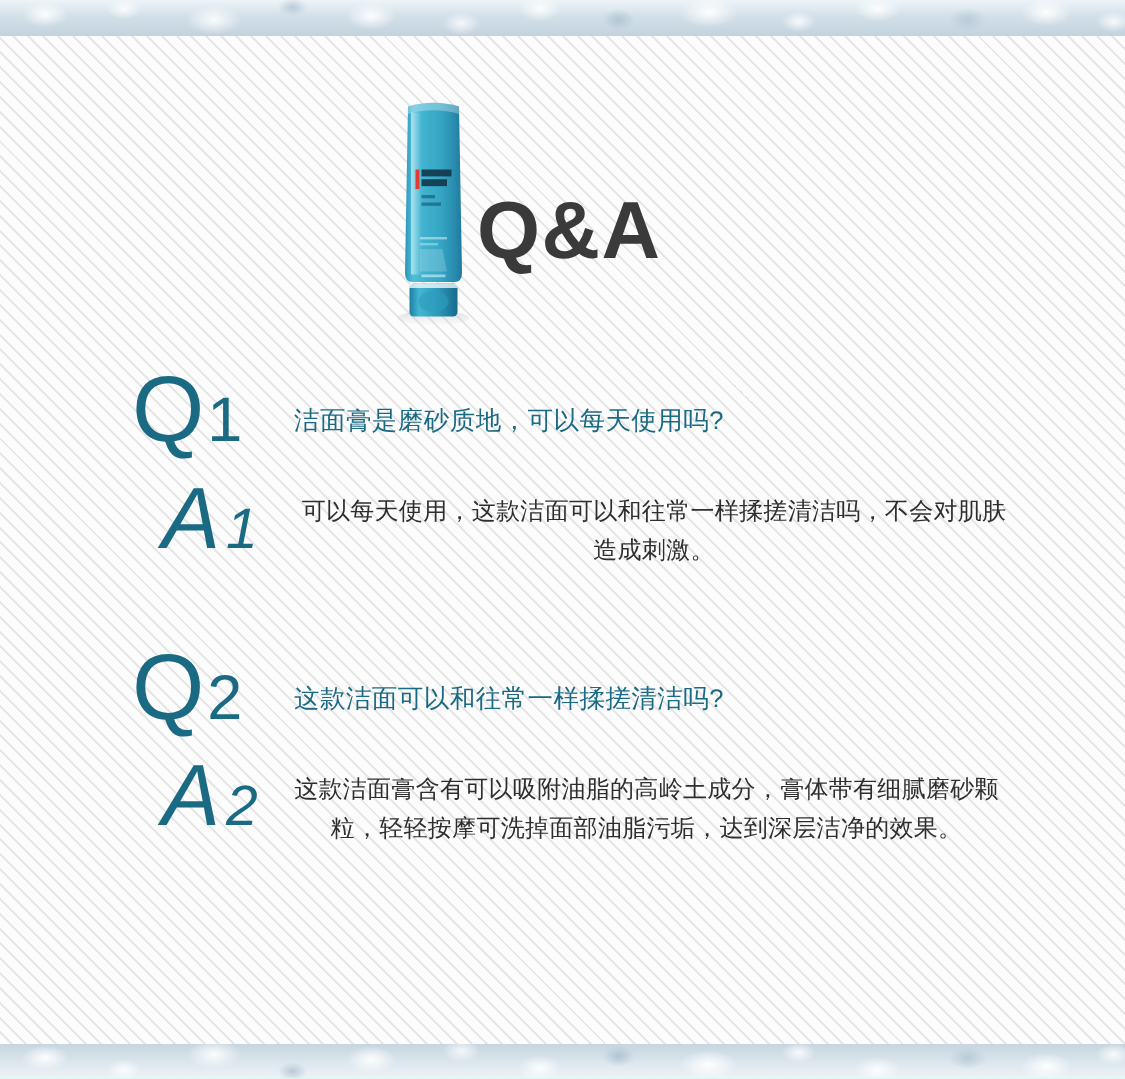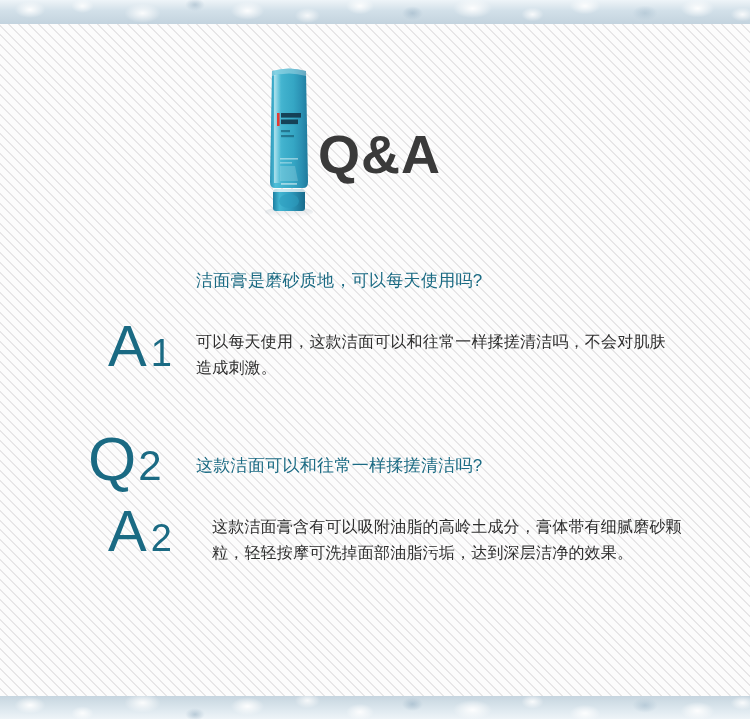--- a/index.html
+++ b/index.html
@@ -10,20 +10,21 @@
     overflow: hidden;
     font-family: "Liberation Sans", "DejaVu Sans", sans-serif;
   }
 
   #page {
     position: relative;
     width: 750px;
     height: 719px;
     background: #5eead4;
     overflow: hidden;
+    text-align: center;
   }
 
   
   .hatch-bg {
     position: absolute;
     left: 0; top: 0;
     width: 750px; height: 719px;
     background-color: #fcfcfc;
     background-image: repeating-linear-gradient(
         45deg,
@@ -120,21 +121,21 @@
     position: absolute;
     color: #1a6a83;
     font-family: "Liberation Sans", "DejaVu Sans", sans-serif;
     line-height: 1;
     white-space: nowrap;
   }
   .big-letter .glyph { font-size: 62px; font-weight: 400; letter-spacing: 0px; }
   .big-letter .num   { font-size: 42px; font-weight: 300; margin-left: 2px; }
 
   .q-letter { left: 88px; top: 0px; }
-  .a-letter { left: 108px; top: 0px; }
+  .a-letter { left: 108px; top: 0px; font-style: italic; }
   .a-letter .glyph { font-size: 58px; }
   .a-letter .num { font-size: 38px; margin-left: 4px; }
 
   .q-text {
     position: absolute;
     left: 196px;
     top: 26px;
     font-size: 17px;
     color: #1a6a83;
     letter-spacing: 0.3px;
@@ -148,21 +149,21 @@
     position: absolute;
     left: 196px;
     top: 12px;
     width: 480px;
     font-size: 16px;
     line-height: 1.65;
     color: #2e2e2e;
     letter-spacing: 0.2px;
     font-family: "Liberation Sans", "DejaVu Sans", sans-serif;
   }
-  #block-2 .a-text { width: 470px; margin-left: 16px; }
+  #block-2 .a-text { width: 470px; }
 </style>
 </head>
 <body>
 
 <div id="page">
 
   <div class="hatch-bg"></div>
 
   <div class="ice-band top">
     <div class="ice-inner"></div>
@@ -222,20 +223,23 @@
         <path d="M18 104 L33 104 L36 119 L18 119 Z" fill="#ffffff" opacity="0.18"></path>
         <rect x="19" y="121" width="16" height="1.8" fill="#ffffff" opacity="0.5"></rect>
       </svg>
     </div>
 
     <div class="qa-title">Q&amp;A</div>
   </div>
 
   <div class="qa-block" id="block-1">
     <div class="q-row">
+      <div class="big-letter q-letter">
+        <span class="glyph">Q</span><span class="num">1</span>
+      </div>
       <div class="q-text">洁面膏是磨砂质地，可以每天使用吗?</div>
     </div>
     <div class="a-row">
       <div class="big-letter a-letter">
         <span class="glyph">A</span><span class="num">1</span>
       </div>
       <div class="a-text">可以每天使用，这款洁面可以和往常一样揉搓清洁吗，不会对肌肤造成刺激。</div>
     </div>
   </div>
 

